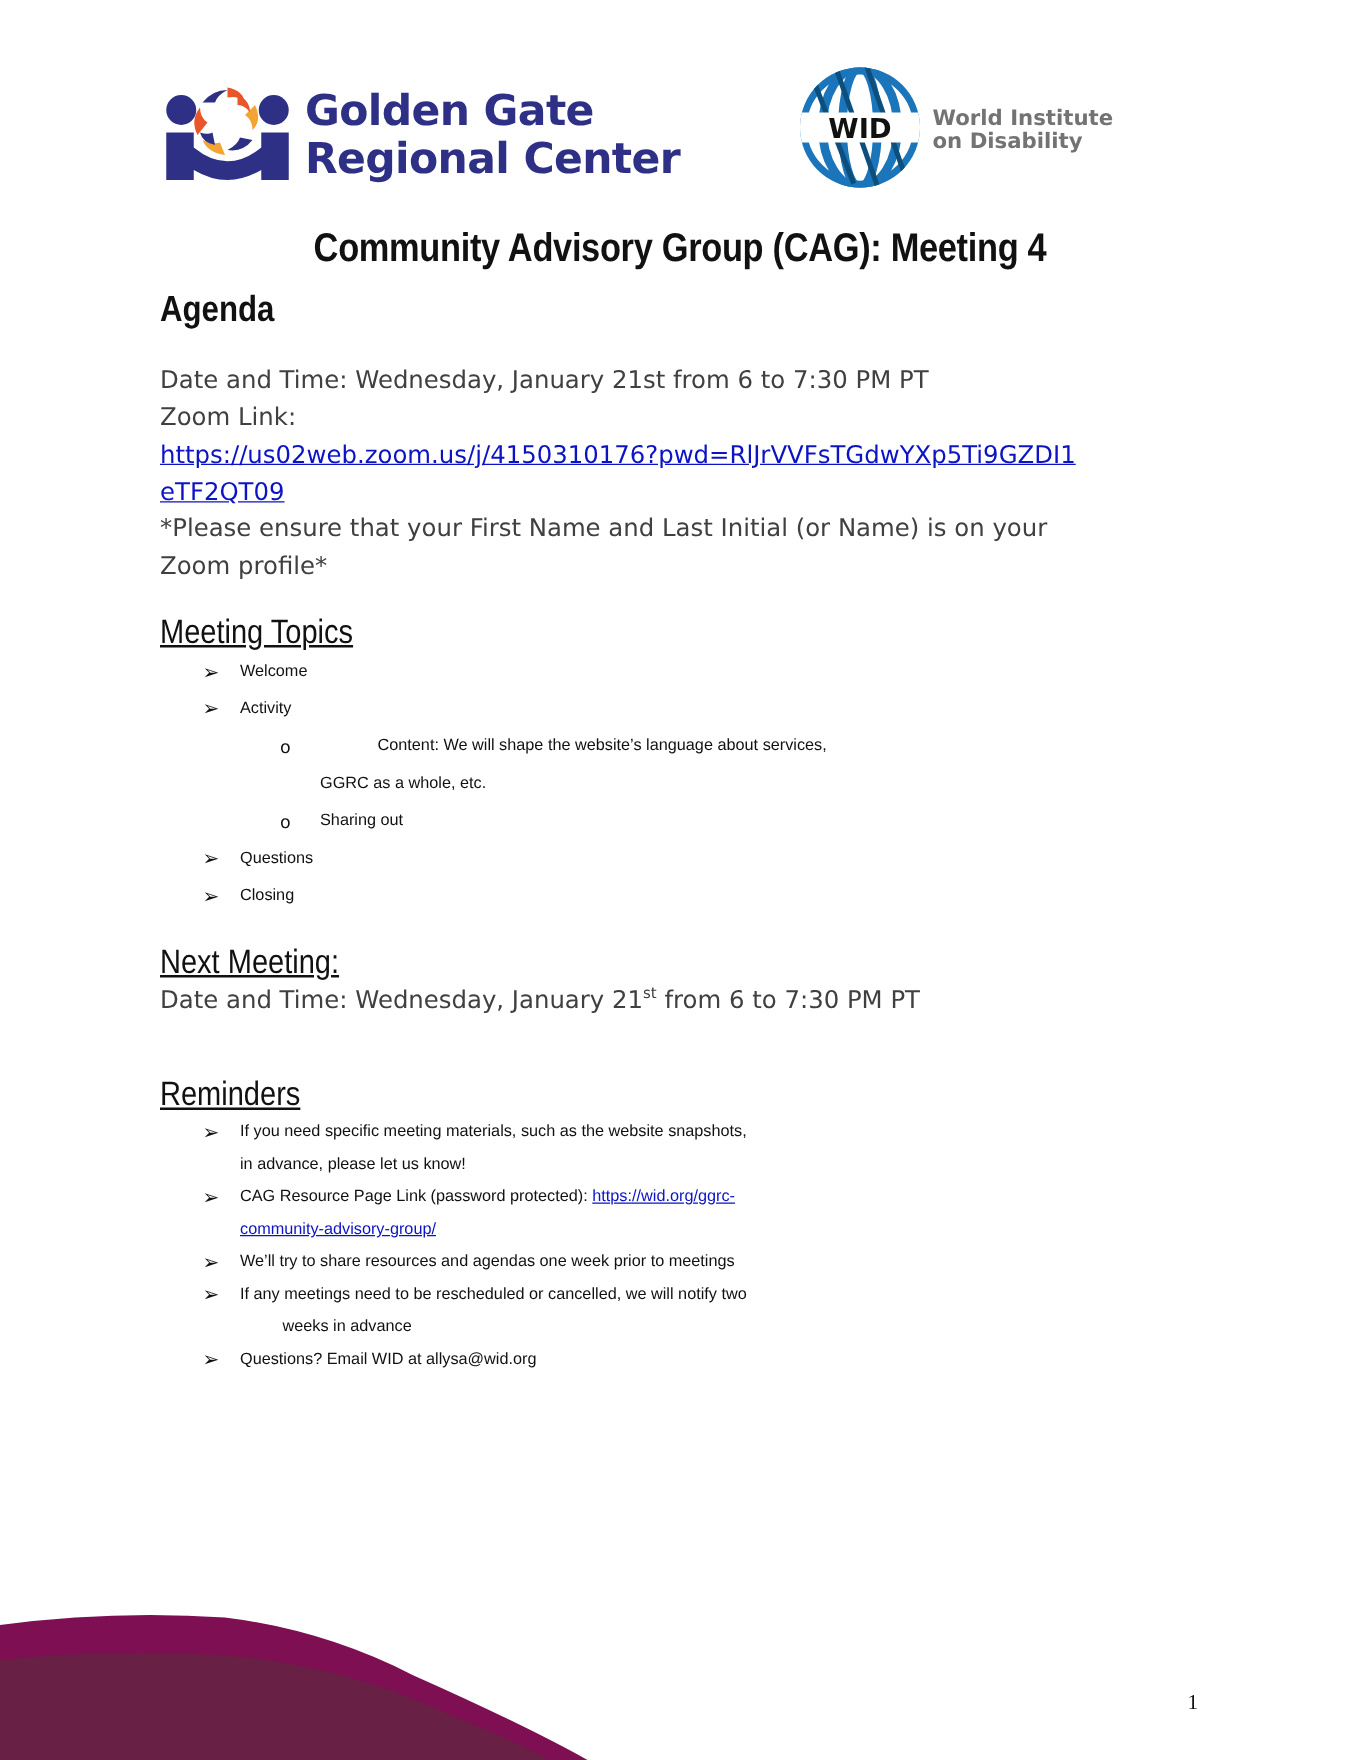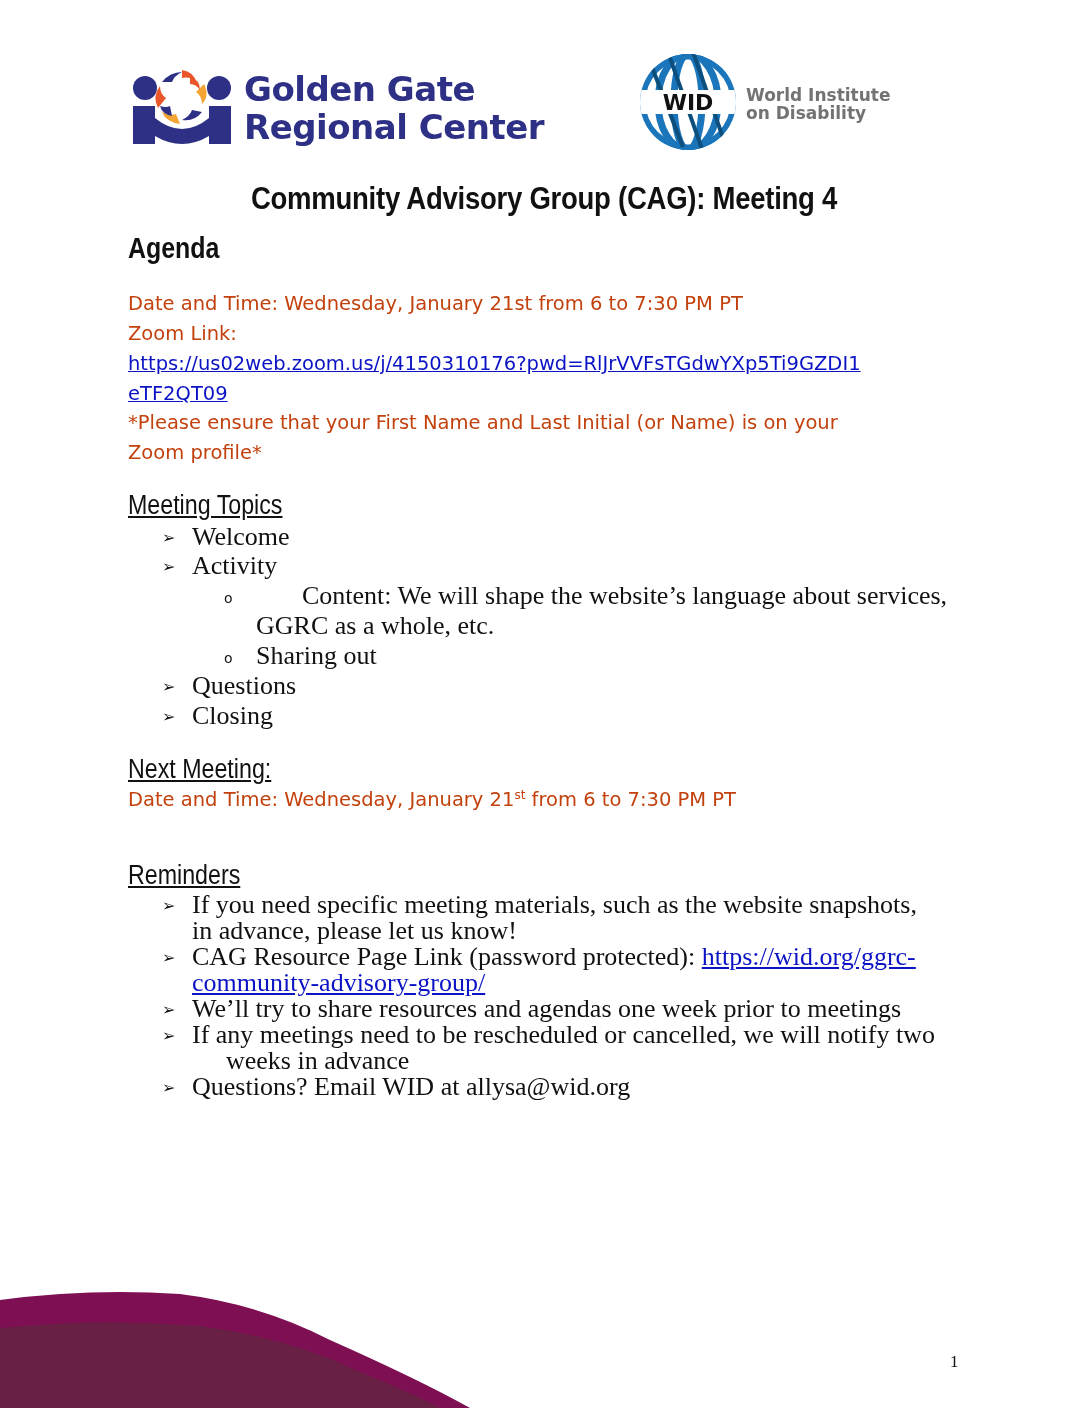--- a/index.html
+++ b/index.html
@@ -8,26 +8,26 @@
   
   #ggrc-logo { left:132px; top:62px; width:420px; height:90px; }
   #ggrc-mark { left:0; top:6px; width:100px; height:78px; }
   .ggrc-text { position:absolute; left:112px; color:#2e3086; font-family:"DejaVu Sans", sans-serif; font-weight:bold; font-size:34px; letter-spacing:-0.5px; line-height:38px; }
   #wid-logo { left:638px; top:52px; width:280px; height:104px; }
   #wid-globe { left:0; top:0; width:100px; height:100px; }
   .wid-text { position:absolute; left:108px; font-family:"DejaVu Sans", sans-serif; font-weight:bold; font-size:17px; line-height:18px; color:#737373; }
 
   .title { left:0; width:1088px; top:180px; text-align:center; font-family:"Liberation Sans", sans-serif; font-weight:bold; font-size:32px; transform:scaleX(0.86); transform-origin:center; letter-spacing:-0.3px; }
   .h-agenda { left:128px; top:232px; font-family:"Liberation Sans", sans-serif; font-weight:bold; font-size:29px; transform:scaleX(0.86); transform-origin:left; }
-  .body-line { position:absolute; left:128px; font-family:"DejaVu Sans", sans-serif; font-size:19.5px; line-height:30px; color:#c2410c; white-space:nowrap; }
+  .body-line { position:absolute; left:128px; font-family:"DejaVu Sans", sans-serif; font-size:19.5px; line-height:30px; color:#404040; white-space:nowrap; }
   .link { color:#1a0dab; color:#0b13c4; text-decoration:underline; }
   .section-h { position:absolute; left:128px; font-family:"Liberation Sans", sans-serif; font-size:27px; text-decoration:underline; transform:scaleX(0.86); transform-origin:left; color:#111; }
   .bullet { position:absolute; font-size:16px; }
   .sub-bullet { position:absolute; font-size:14px; }
-  .item { position:absolute; font-family:Liberation Serif, serif; font-size:26px; line-height:26px; white-space:nowrap; }
+  .item { position:absolute; font-family:Liberation Sans, sans-serif; font-size:13px; line-height:26px; white-space:nowrap; }
   sup { font-size:12px; line-height:0; }
   #footer-wave { left:0; top:1290px; width:560px; height:118px; }
   .page-num { left:950px; top:1352px; font-family:"Liberation Serif", serif; font-size:17px; }
 </style>
 </head>
 <body>
 
 <div id="ggrc-logo" class="abs">
   <svg id="ggrc-mark" class="abs" viewBox="0 0 100 78">
     <circle cx="13" cy="20" r="12" fill="#2e3086"></circle>

